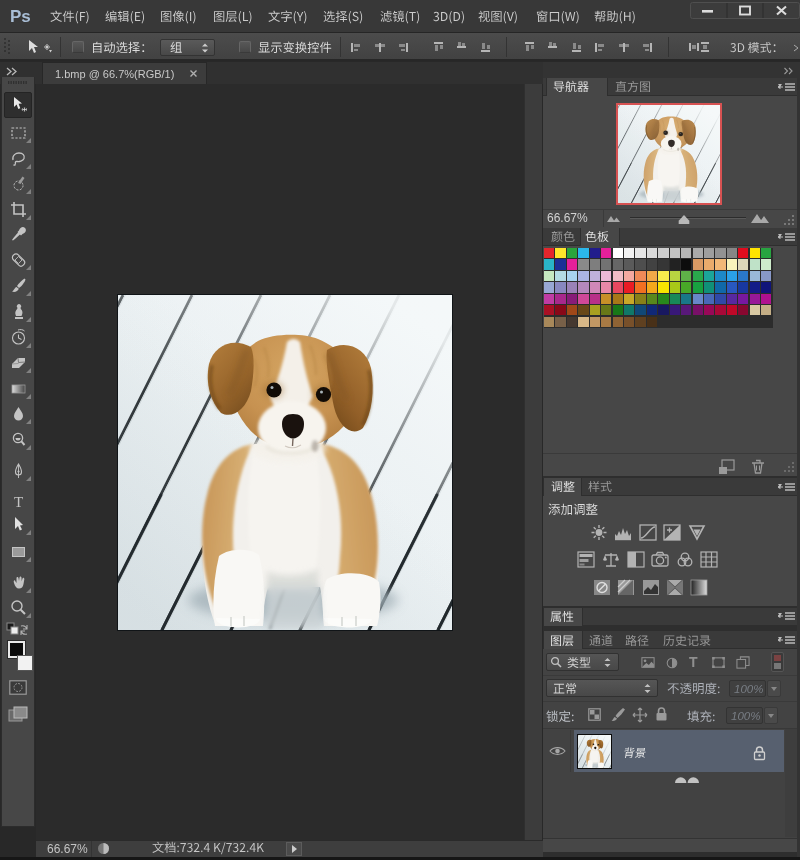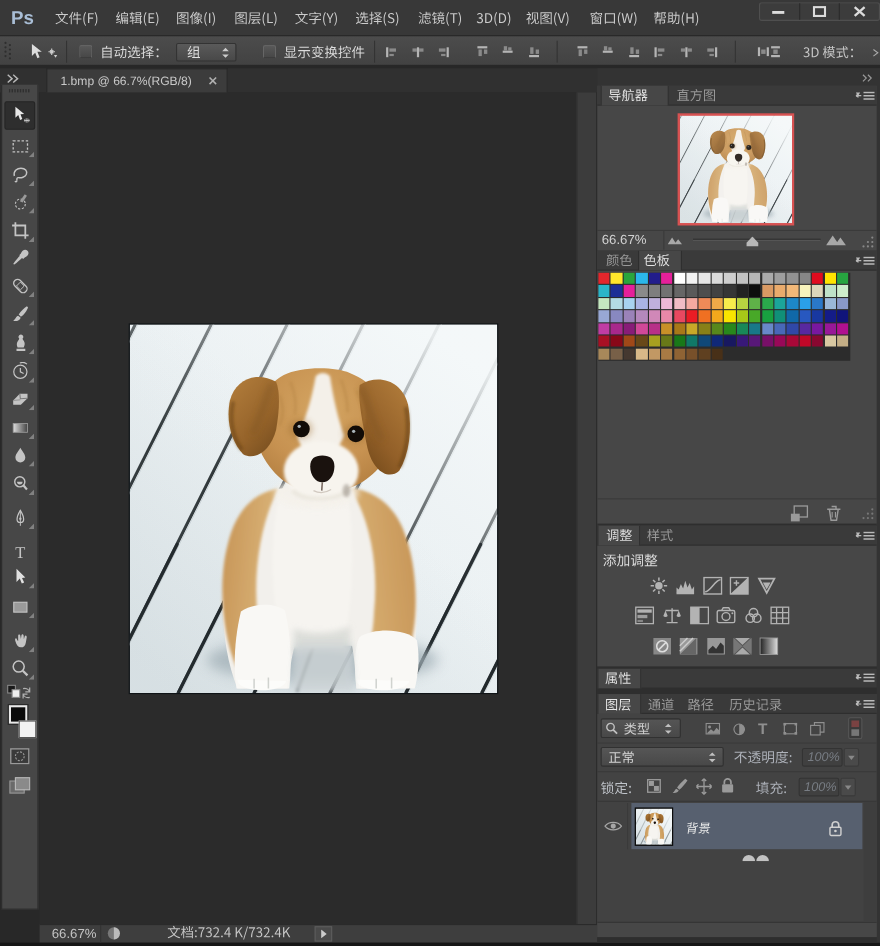--- a/index.html
+++ b/index.html
@@ -252,21 +252,21 @@
       <use href="#u44" transform="translate(6.7,0) scale(0.012000,-0.012000)"></use>
       <use href="#u6a21" transform="translate(17.6,0) scale(0.012000,-0.012000)"></use>
       <use href="#u5f0f" transform="translate(29.6,0) scale(0.012000,-0.012000)"></use>
       <use href="#uff1a" transform="translate(41.6,0) scale(0.012000,-0.012000)"></use>
     </g>
   </svg>
 <svg class="ab" style="left:792px;top:44px" width="8" height="8" viewBox="0 0 8 8">
     <path d="M2 1 L6 4 L2 7" fill="none" stroke="#aaa"></path>
   </svg>
 <div class="ab" style="left:42px;top:62px;width:165px;height:22px;background:#3c3c3c;border:1px solid #272727;border-bottom:none"></div>
-<div class="txt" style="left:55px;top:68px;font-size:11px;color:#c9c9c9">1.bmp @ 66.7%(RGB/8)</div>
+<div class="txt" style="left:55px;top:68px;font-size:11px;color:#c9c9c9">1.bmp @ 66.7%(RGB/1)</div>
 <svg class="ab" style="left:189px;top:69px" width="9" height="9" viewBox="0 0 9 9">
     <path d="M1.5 1.5 L7.5 7.5 M7.5 1.5 L1.5 7.5" stroke="#b0b0b0" stroke-width="1.4"></path>
   </svg>
 <svg class="ab" style="left:5px;top:67px" width="14" height="9" viewBox="0 0 14 9">
     <path d="M2 1 L6 4.5 L2 8 M7 1 L11 4.5 L7 8" fill="none" stroke="#b8b8b8" stroke-width="1.3"></path>
   </svg>
 <svg class="ab" style="left:783px;top:67px" width="12" height="8" viewBox="0 0 12 8">
     <path d="M1.5 1 L4.5 4 L1.5 7 M6 1 L9 4 L6 7" fill="none" stroke="#999" stroke-width="1.1"></path>
   </svg>
 <svg class="ab" style="left:8px;top:80px" width="20" height="5" viewBox="0 0 20 5">

